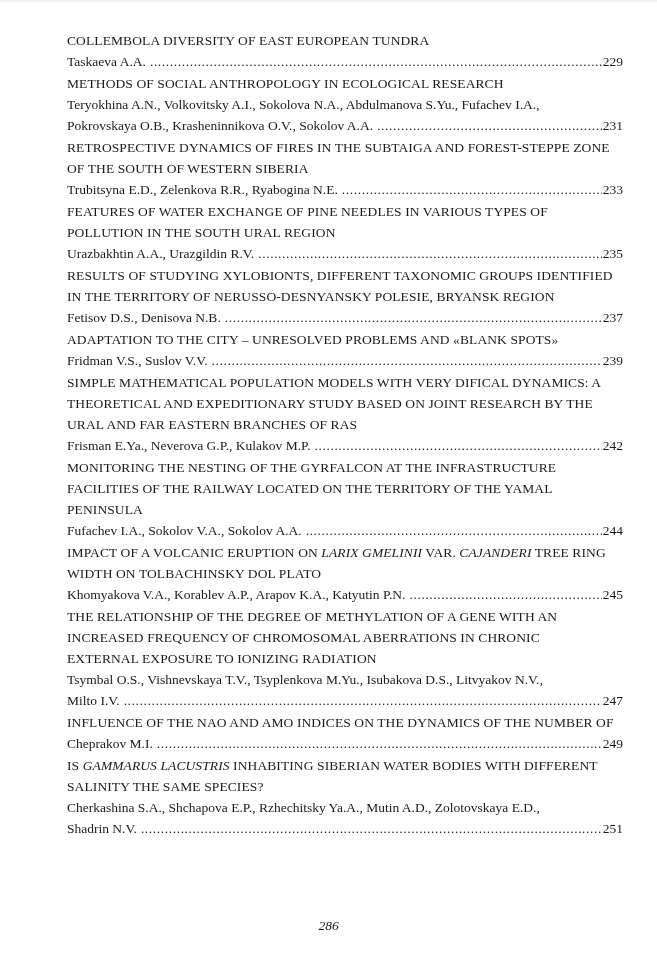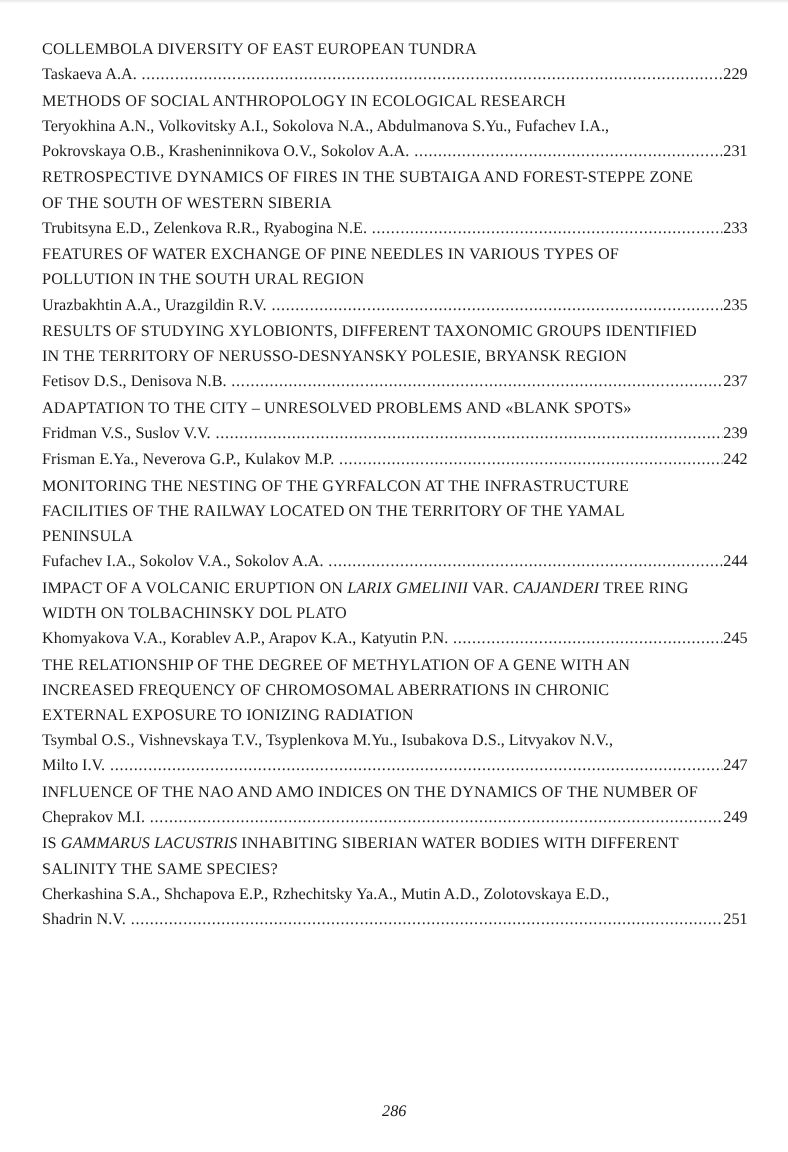--- a/index.html
+++ b/index.html
@@ -16,20 +16,21 @@
     color: #1a1a1a;
   }
   .scan-edge-top {
     position: absolute;
     top: 0; left: 0; right: 0;
     height: 3px;
     background: linear-gradient(to bottom, rgba(190,190,190,0.35), rgba(255,255,255,0));
   }
   .page {
     padding: 30px 34px 0 35px;
+    margin-left: 32px;
   }
   .toc-entry {
     margin: 0 0 1px 0;
   }
   .title-line {
     font-size: 13.5px;
     line-height: 21px;
     white-space: nowrap;
     letter-spacing: 0.1px;
   }
@@ -141,20 +142,25 @@
         <div>
           <div class="title-line"><span>ADAPTATION TO THE CITY – UNRESOLVED PROBLEMS AND «BLANK SPOTS»</span></div>
         </div>
         <div class="authors-row">
           <span class="authors-text">Fridman V.S., Suslov V.V.</span>
           <span class="dot-leader">........................................................................................................................................................................................................</span>
           <span class="page-num">239</span>
         </div>
       </div>
       <div class="toc-entry">
+        <div>
+          <div class="title-line"><span>SIMPLE MATHEMATICAL POPULATION MODELS WITH VERY DIFICAL DYNAMICS: A</span></div>
+          <div class="title-line"><span>THEORETICAL AND EXPEDITIONARY STUDY BASED ON JOINT RESEARCH BY THE</span></div>
+          <div class="title-line"><span>URAL AND FAR EASTERN BRANCHES OF RAS</span></div>
+        </div>
         <div class="authors-row">
           <span class="authors-text">Frisman E.Ya., Neverova G.P., Kulakov M.P.</span>
           <span class="dot-leader">........................................................................................................................................................................................................</span>
           <span class="page-num">242</span>
         </div>
       </div>
       <div class="toc-entry">
         <div>
           <div class="title-line"><span>MONITORING THE NESTING OF THE GYRFALCON AT THE INFRASTRUCTURE</span></div>
           <div class="title-line"><span>FACILITIES OF THE RAILWAY LOCATED ON THE TERRITORY OF THE YAMAL</span></div>

